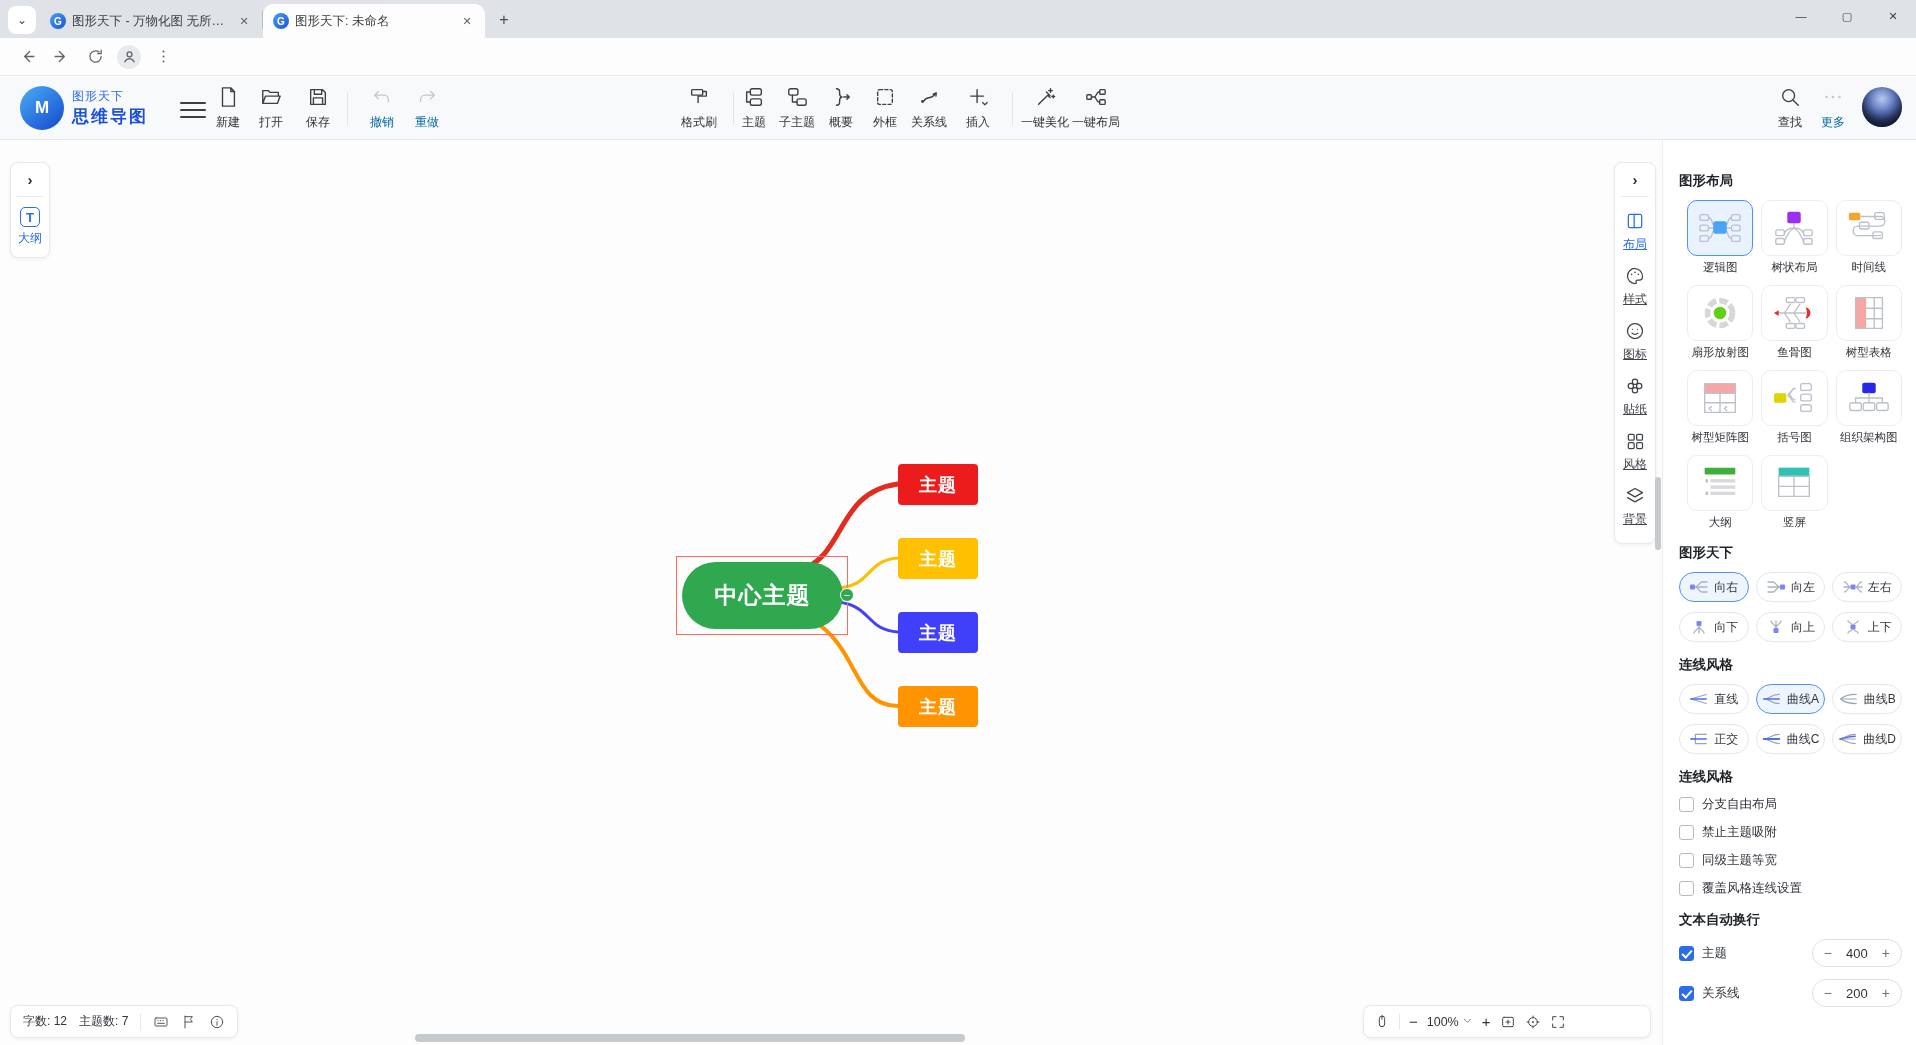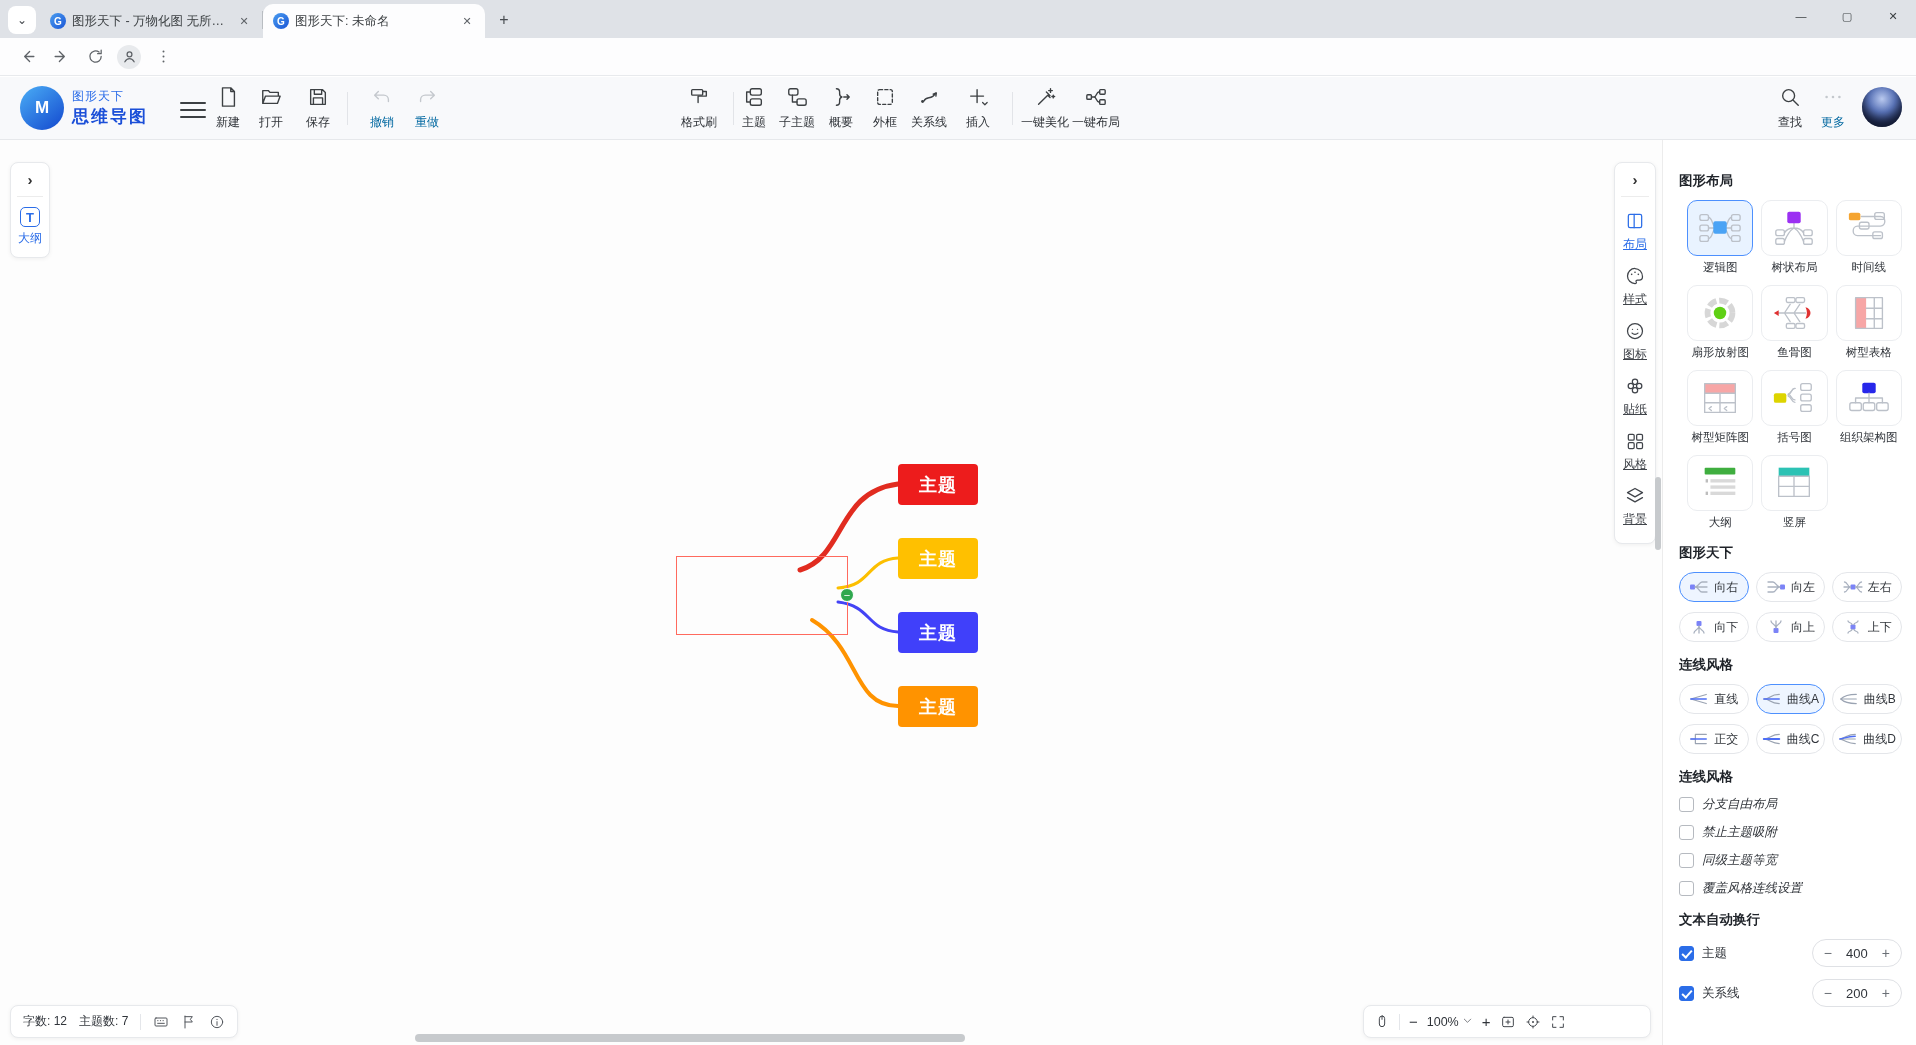--- a/index.html
+++ b/index.html
@@ -81,21 +81,21 @@
   .litem { text-align:center; }
   .thumb { height:56px; border:1.2px solid #ebedf0; border-radius:10px; background:#fff; display:flex; align-items:center; justify-content:center; }
   .thumb.sel { border-color:#4d90fe; background:#e9f3ff; }
   .thumb svg { width:46px; height:40px; }
   .glabel { font-size:11.5px; color:#30343a; margin-top:4px; white-space:nowrap; }
   .mini { stroke:#bcc1c9; fill:none; stroke-width:1.4; stroke-linejoin:round; stroke-linecap:round; }
   .pillgrid { display:grid; grid-template-columns:repeat(3,1fr); gap:10px 7px; }
   .pbtn { height:30px; border:1px solid #e4e6ea; border-radius:16px; background:#fff; display:flex; align-items:center; justify-content:center; gap:5px; font-size:12px; color:#30343a; }
   .pbtn.sel { border-color:#4d90fe; background:#eef5ff; }
   .pbtn svg { width:20px; height:14px; }
-  .cbrow { display:flex; align-items:center; gap:8px; margin:0 0 11px; font-size:12.5px; color:#30343a;font-style:italic; }
+  .cbrow { display:flex; align-items:center; gap:8px; margin:0 0 11px; font-size:12.5px; color:#30343a; }
   .cb { width:15px; height:15px; border:1.5px solid #b6bac0; border-radius:3px; background:#fff; flex:none; position:relative; }
   .cb.checked { background:#2b6de8; border-color:#2b6de8; }
   .cb.checked::after { content:""; position:absolute; left:4px; top:1px; width:4px; height:8px; border:solid #fff; border-width:0 2px 2px 0; transform:rotate(42deg); }
   .wraprow { display:flex; align-items:center; gap:8px; margin:0 0 12px; font-size:12.5px; color:#30343a; }
   .stepper { margin-left:auto; display:flex; align-items:center; gap:12px; height:28px; border:1px solid #dfe1e5; border-radius:15px; padding:0 11px; font-size:13px; color:#30343a; }
   .stepper .sv { min-width:26px; text-align:center; }
   .stepbtn { color:#6a6f76; font-size:14px; }
 
   
   .statusbar { position:absolute; left:10px; top:1005px; height:33px; background:#fff; border:1px solid #e7e9ec; border-radius:8px; box-shadow:0 1px 4px rgba(0,0,0,.06); display:flex; align-items:center; padding:0 12px; gap:12px; font-size:12px; color:#30343a; }
@@ -300,20 +300,21 @@
   </div>
 
   <div class="canvas">
     <svg width="1662" height="905" viewBox="0 0 1662 905" style="position:absolute;left:0;top:0">
       <path d="M800 430 C 846 416, 836 352, 898 344" stroke="#e12c20" stroke-width="5" fill="none" stroke-linecap="round"></path>
       <path d="M838 448 C 872 446, 866 420, 898 418" stroke="#fcbf00" stroke-width="3" fill="none" stroke-linecap="round"></path>
       <path d="M838 462 C 872 466, 866 490, 898 492" stroke="#4343f5" stroke-width="3" fill="none" stroke-linecap="round"></path>
       <path d="M812 480 C 860 508, 852 566, 898 566" stroke="#ff9300" stroke-width="4" fill="none" stroke-linecap="round"></path>
     </svg>
     <div class="selrect"></div>
+    <div class="centerpill">中心主题</div>
     <div class="minusbadge">−</div>
     <div class="topicbox t-red">主题</div>
     <div class="topicbox t-yellow">主题</div>
     <div class="topicbox t-blue">主题</div>
     <div class="topicbox t-orange">主题</div>
     <div class="hscroll"></div>
   </div>
 
   <div class="leftfloat">
     <div class="chev">›</div>

